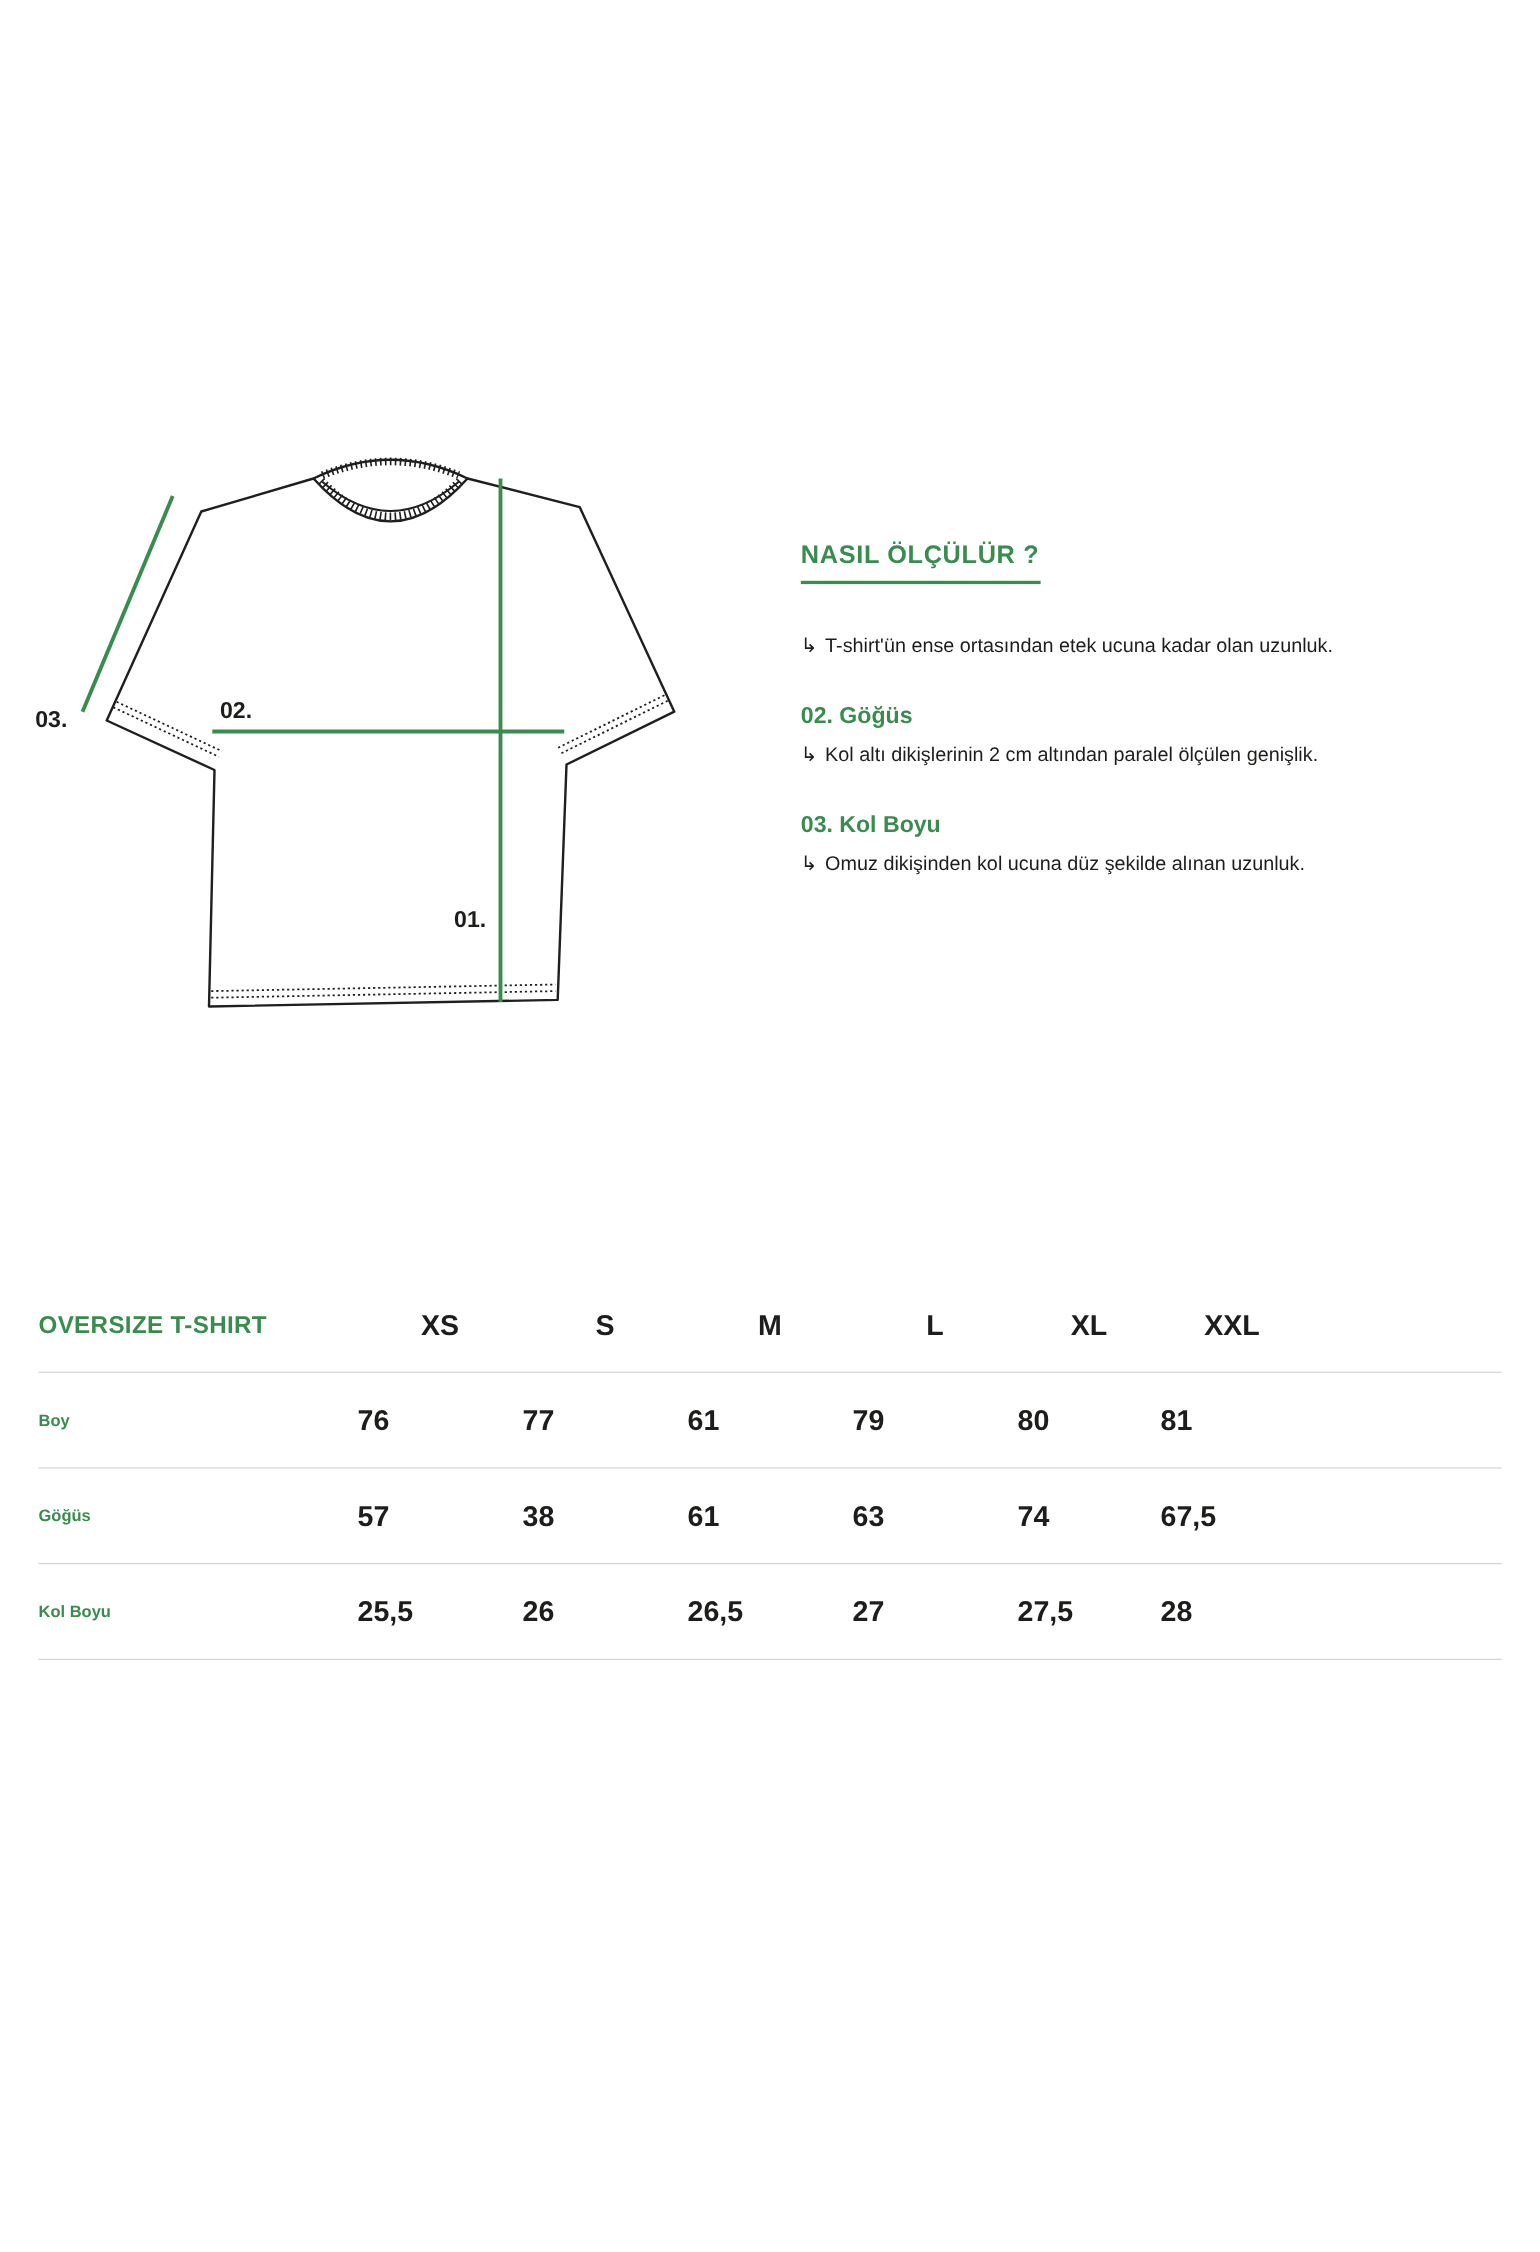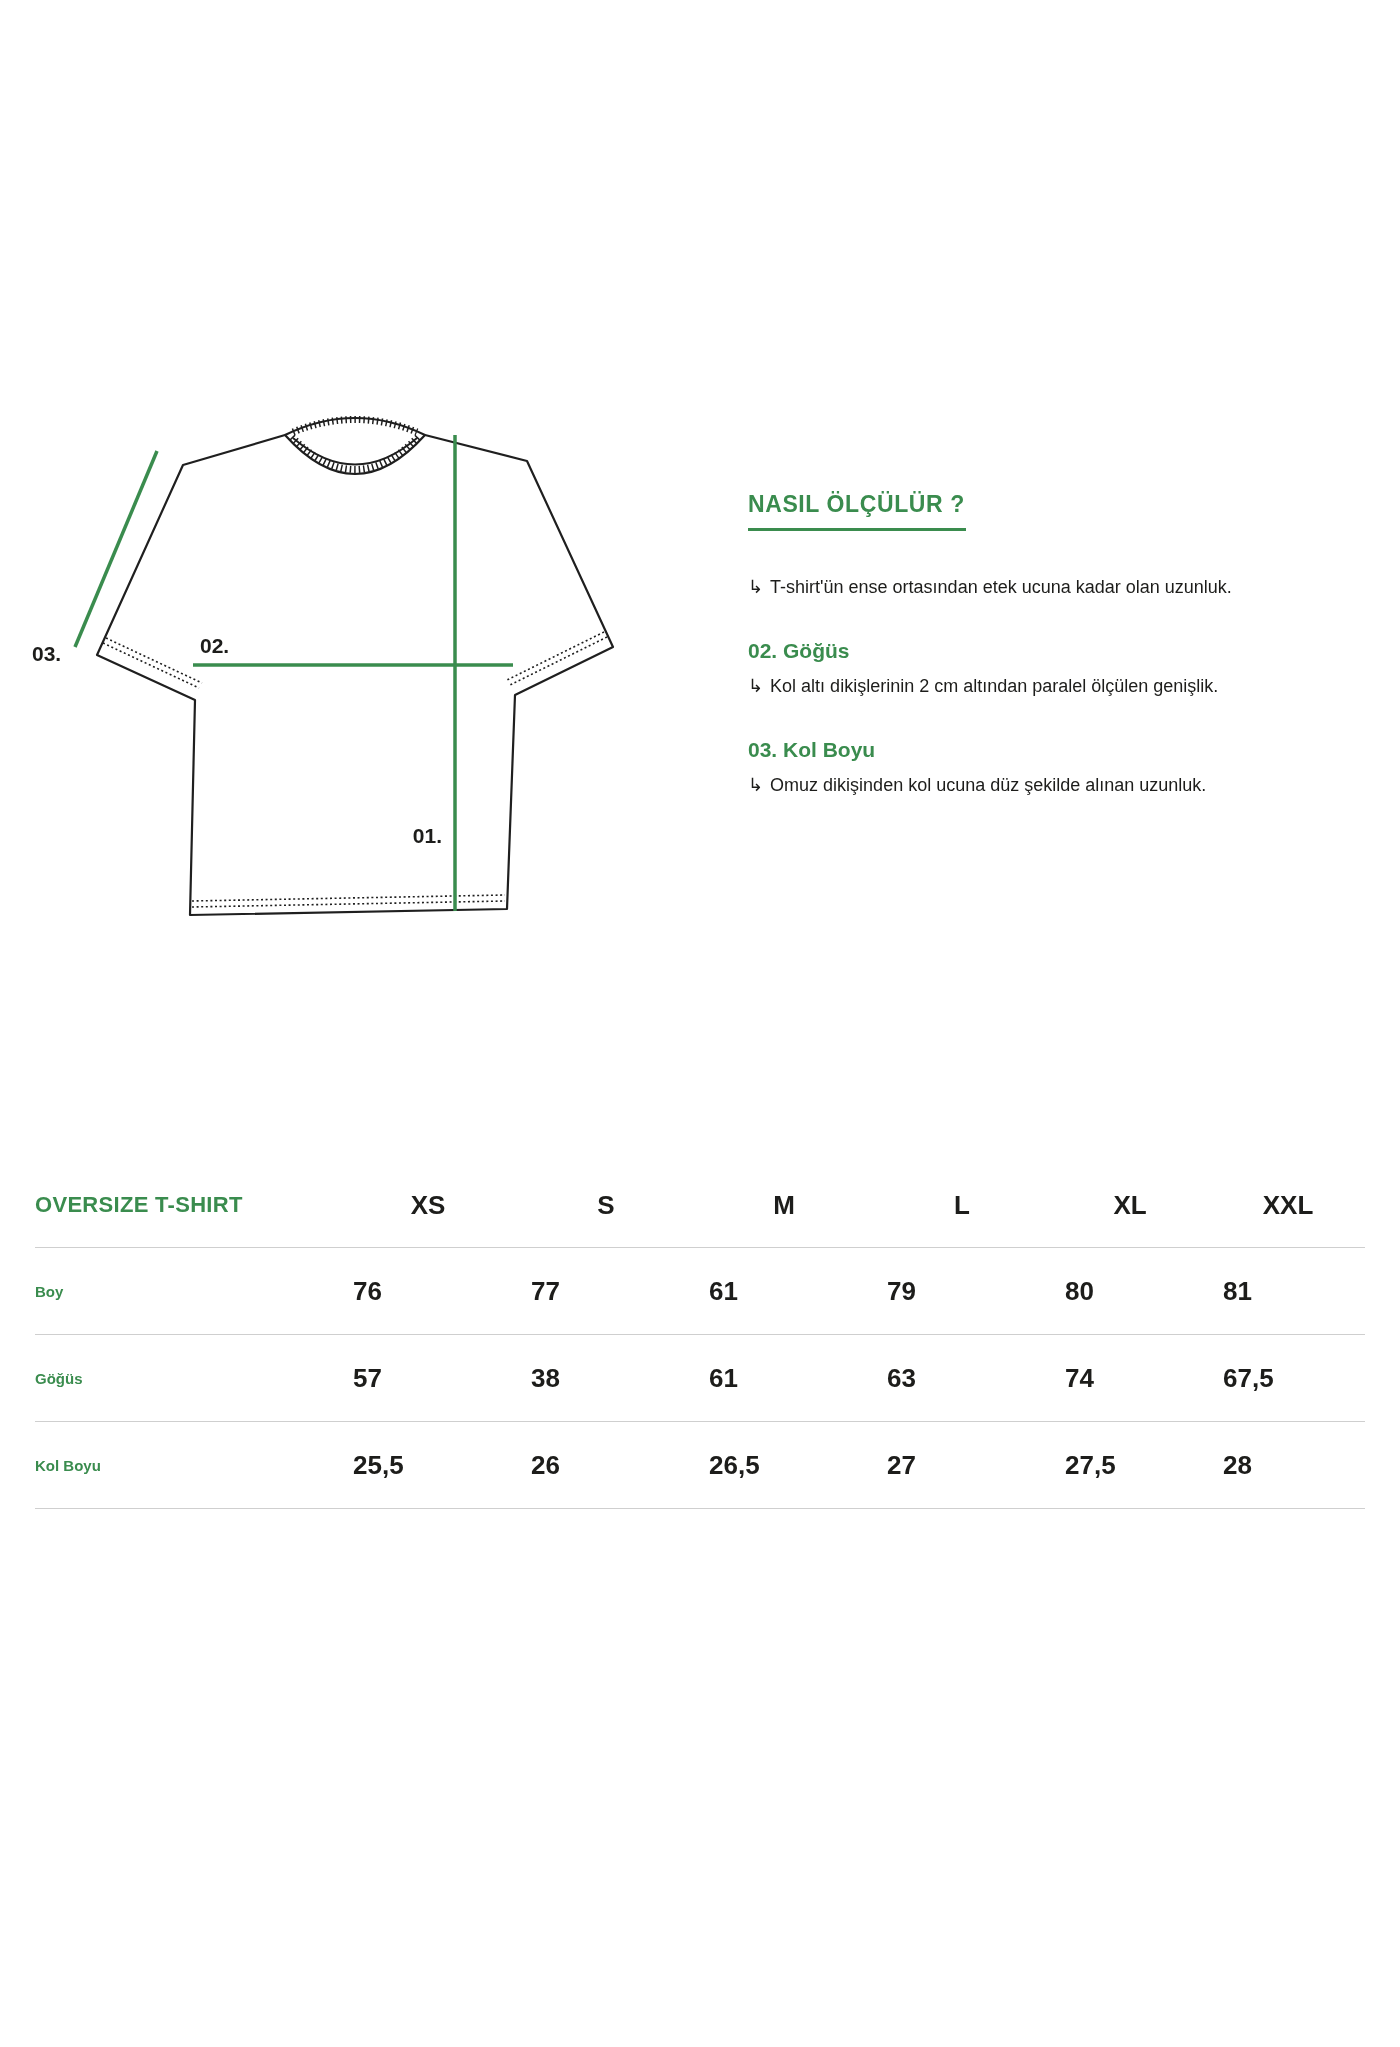--- a/index.html
+++ b/index.html
@@ -28,21 +28,21 @@
   .diagram svg text {
     font-family: "Liberation Sans", "DejaVu Sans", sans-serif;
     font-size: 21px;
     font-weight: 700;
     fill: #1d1d1b;
   }
 
   
   .measure-guide {
     position: absolute;
-    left: 748px;
+    left: 728px;
     top: 492px;
     width: 600px;
   }
   .mg-title {
     color: #3a8c4e;
     font-size: 23px;
     font-weight: 700;
     letter-spacing: 0.6px;
     line-height: 1.1;
   }
@@ -78,21 +78,20 @@
     left: 35px;
     top: 1163px;
     width: 1330px;
   }
   .st-row {
     display: grid;
     grid-template-columns: 290px 150px 150px 150px 150px 130px 130px;
     align-items: center;
     border-bottom: 1.5px solid #cfcfcf;
     height: 84px;
-    gap: 28px;
   }
   .st-row.body-row { height: 86px; }
   .st-product {
     color: #3a8c4e;
     font-size: 22px;
     font-weight: 700;
     letter-spacing: 0.3px;
   }
   .st-size {
     font-size: 26px;

